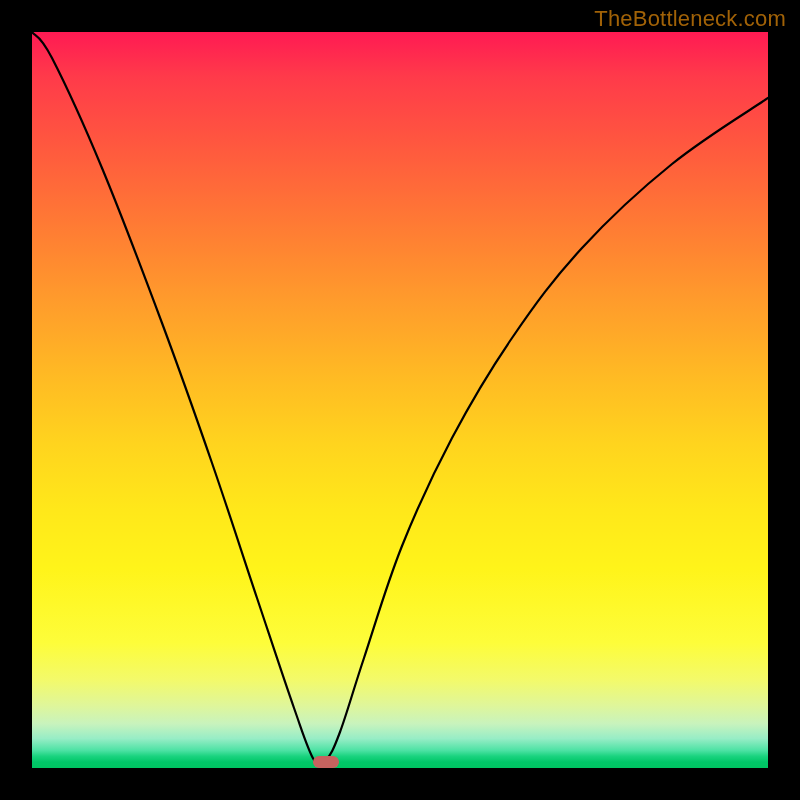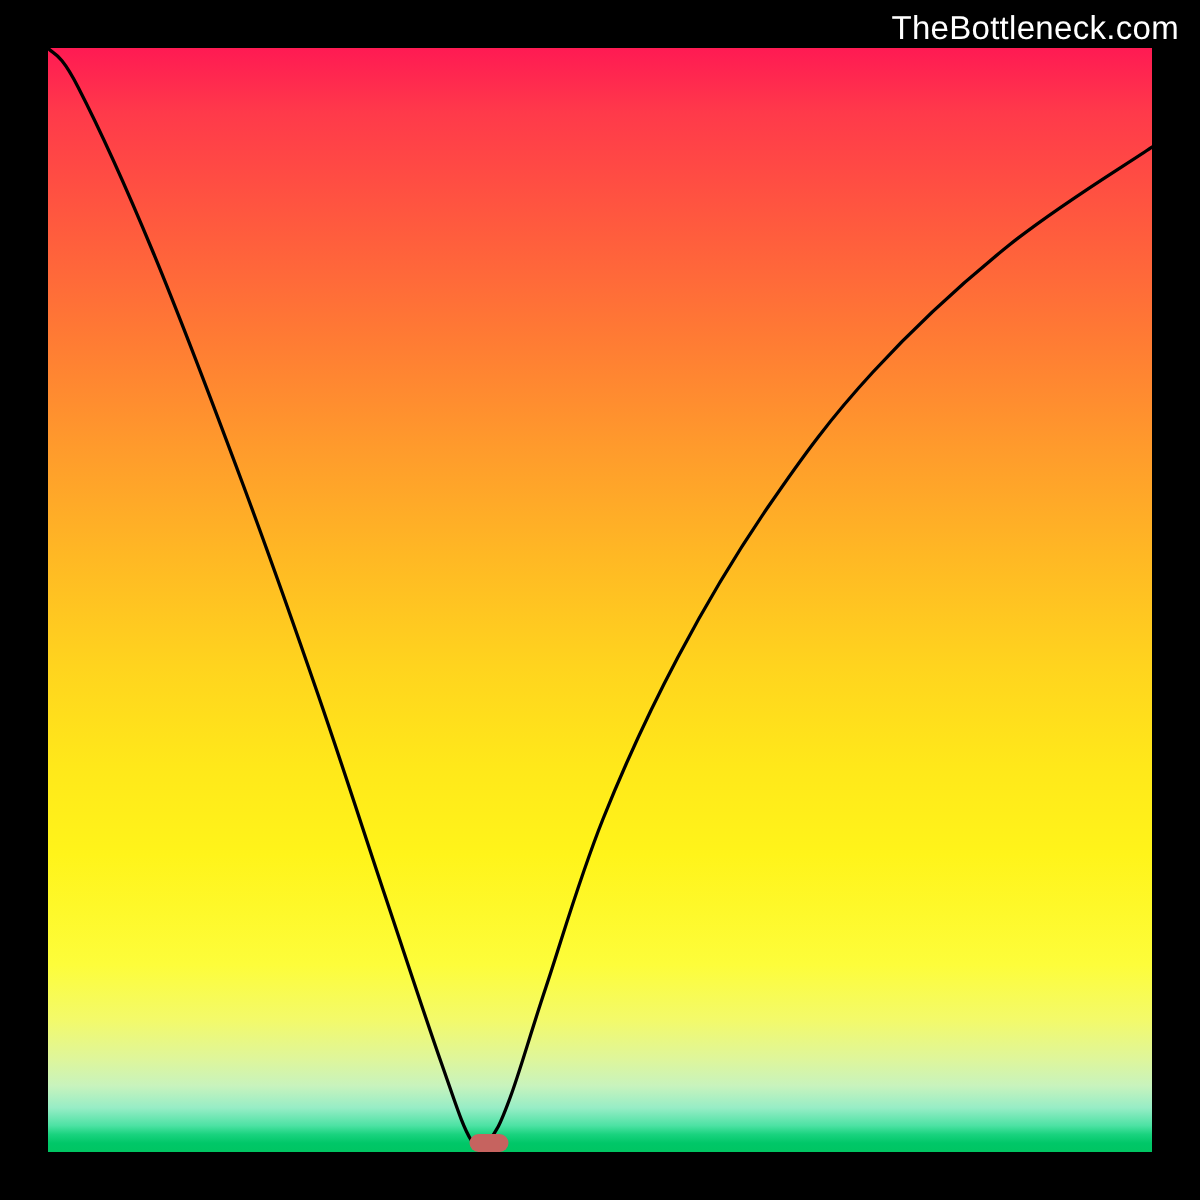--- a/index.html
+++ b/index.html
@@ -57,21 +57,21 @@
     position: absolute;
     width: 26px;
     height: 12px;
     border-radius: 6px;
     background: #c6635f;
   }
   .watermark {
     position: absolute;
     top: 6px;
     right: 14px;
-    color: #ffffff;
+    color: #a16207;
     font-size: 22px;
     letter-spacing: 0.2px;
     user-select: none;
   }
 </style>
 </head>
 <body>
 
 <div class="frame">
 

